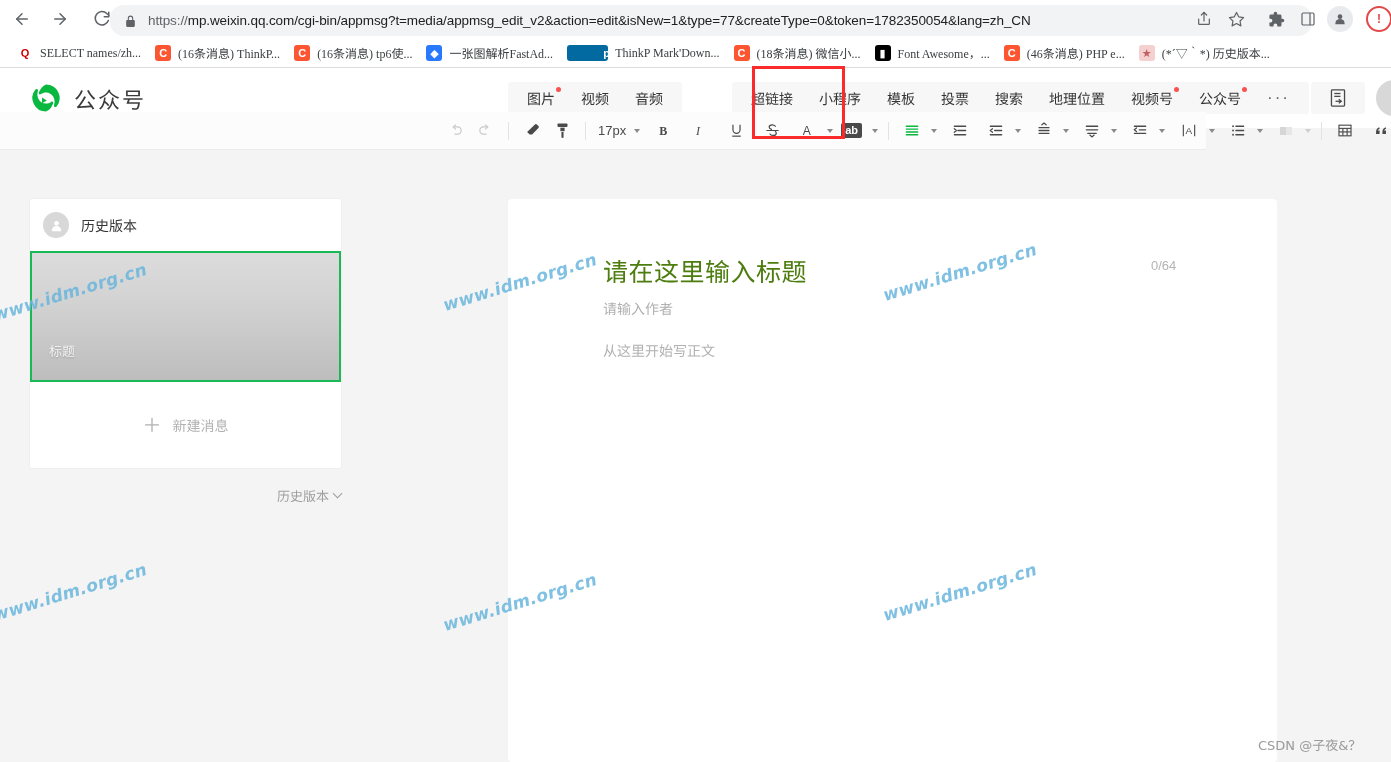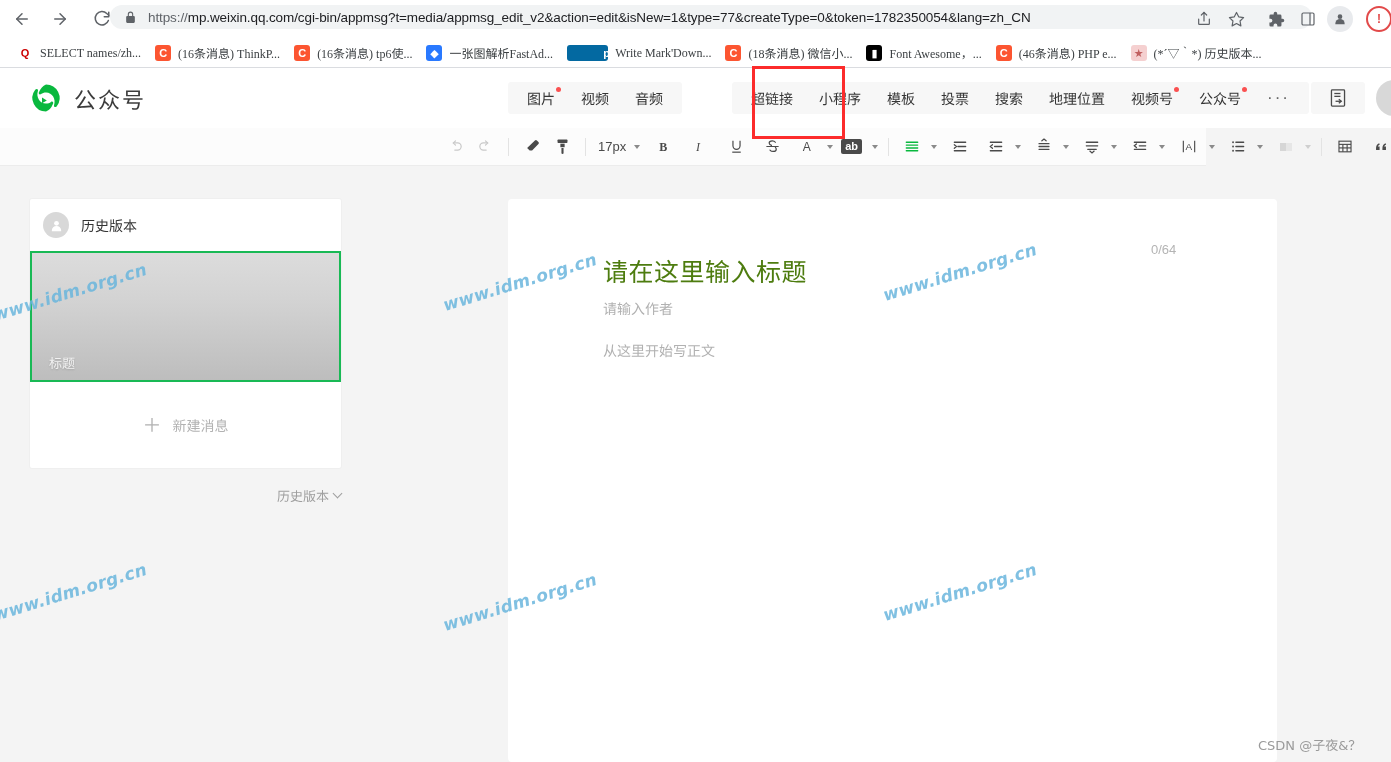--- a/index.html
+++ b/index.html
@@ -23,21 +23,21 @@
     display: flex; align-items: center; gap: 0;
   }
   .nav-btn {
     width: 32px; height: 32px; margin-left: 6px;
     display: flex; align-items: center; justify-content: center;
     border-radius: 50%; cursor: pointer; color: #5f6368;
   }
   .nav-btn svg { display: block; }
   .omnibox {
     position: absolute; left: 110px; top: 5px;
-    width: 1202px; height: 24px;
+    width: 1202px; height: 31px;
     background: #f1f3f4; border-radius: 14px;
     display: flex; align-items: center; padding: 0 14px;
   }
   .lock-icon { width: 14px; height: 14px; margin-right: 10px; flex: 0 0 auto; color: #5f6368; }
   .url-text {
     font-size: 13.5px; color: #202124; white-space: nowrap;
     overflow: hidden; letter-spacing: -0.1px;
     font-family: "Liberation Sans", sans-serif;
   }
   .url-text .scheme { color: #5f6368; }
@@ -134,21 +134,21 @@
   }
 
   
   .annot-box {
     position: absolute; left: 752px; top: 66px; width: 93px; height: 73px;
     border: 3px solid #fc2b2b; z-index: 40; pointer-events: none;
   }
 
   
   .fmt-bar {
-    position: absolute; left: 0; top: 128px; width: 1206px; height: 38px;
+    position: absolute; left: 0; top: 112px; width: 1206px; height: 38px;
     background: #fcfcfc; border-bottom: 1px solid #ececec;
     display: flex; align-items: center; text-align: center;
   }
   .fmt-inner { position: absolute; left: 440px; display: flex; align-items: center; }
   .fmt-btn {
     height: 26px; min-width: 24px; padding: 0 3px;
     display: flex; align-items: center; justify-content: center;
     cursor: pointer; color: #4a4a4a; margin: 0 3px;
   }
   .fmt-btn.muted { color: #c9c9c9; }
@@ -190,21 +190,21 @@
   .acct-name {
     font-size: 14px; color: #353535;
     font-family: "DejaVu Sans", sans-serif;
   }
   .msg-thumb {
     position: relative; height: 131px; margin: 0;
     background: linear-gradient(180deg, #dcdcdc 0%, #d2d2d2 40%, #bdbdbd 100%);
     border: 2px solid #19b955; cursor: pointer;
   }
   .msg-thumb-title {
-    position: absolute; left: 17px; bottom: 8px;
+    position: absolute; left: 17px; bottom: 20px;
     font-size: 13px; color: #f2f2f2;
     text-shadow: 0 1px 2px rgba(0,0,0,0.18);
     font-family: Liberation Sans, sans-serif;
   }
   .new-msg {
     height: 86px; display: flex; align-items: center; justify-content: center;
     gap: 11px; cursor: pointer; color: #b2b2b2;
   }
   .new-msg .plus { font-size: 19px; font-weight: 300; line-height: 1; }
   .new-msg .lbl { font-size: 14px; font-family: "DejaVu Sans", sans-serif; }
@@ -224,21 +224,21 @@
   .canvas {
     position: absolute; left: 508px; top: 33px;
     width: 769px; height: 563px;
     background: #ffffff; border-radius: 4px;
   }
   .title-ph {
     font-size: 25px; color: #4d7c0f; letter-spacing: 0.5px;
     font-family: Liberation Serif, serif;
   }
   .counter {
-    position: absolute; left: 1151px; top: 242px;
+    position: absolute; left: 1151px; top: 258px;
     font-size: 13px; color: #b4b4b4;
     font-family: "Liberation Sans", sans-serif;
   }
   .author-ph {
     position: absolute; left: 603px; top: 298px;
     font-size: 14px; color: #b1b1b1;
     font-family: "DejaVu Sans", sans-serif;
   }
   .body-ph {
     position: absolute; left: 603px; top: 340px;
@@ -346,21 +346,21 @@
         <div class="bm">
           <span class="bm-fav" style="background: rgb(252, 85, 49); color: rgb(255, 255, 255);">C</span>
           <span class="bm-label">(16条消息) tp6使...</span>
         </div>
         <div class="bm">
           <span class="bm-fav" style="background: rgb(41, 121, 255); color: rgb(255, 255, 255);">◆</span>
           <span class="bm-label">一张图解析FastAd...</span>
         </div>
         <div class="bm">
           <span class="bm-fav" style="background: #0369a1; color: rgb(255, 255, 255); padding-left: 41px;">pj</span>
-          <span class="bm-label">Write Mark'Down...</span>
+          <span class="bm-label">ThinkP Mark'Down...</span>
         </div>
         <div class="bm">
           <span class="bm-fav" style="background: rgb(252, 85, 49); color: rgb(255, 255, 255);">C</span>
           <span class="bm-label">(18条消息) 微信小...</span>
         </div>
         <div class="bm">
           <span class="bm-fav" style="background: rgb(0, 0, 0); color: rgb(255, 255, 255);">▮</span>
           <span class="bm-label">Font Awesome，...</span>
         </div>
         <div class="bm">

